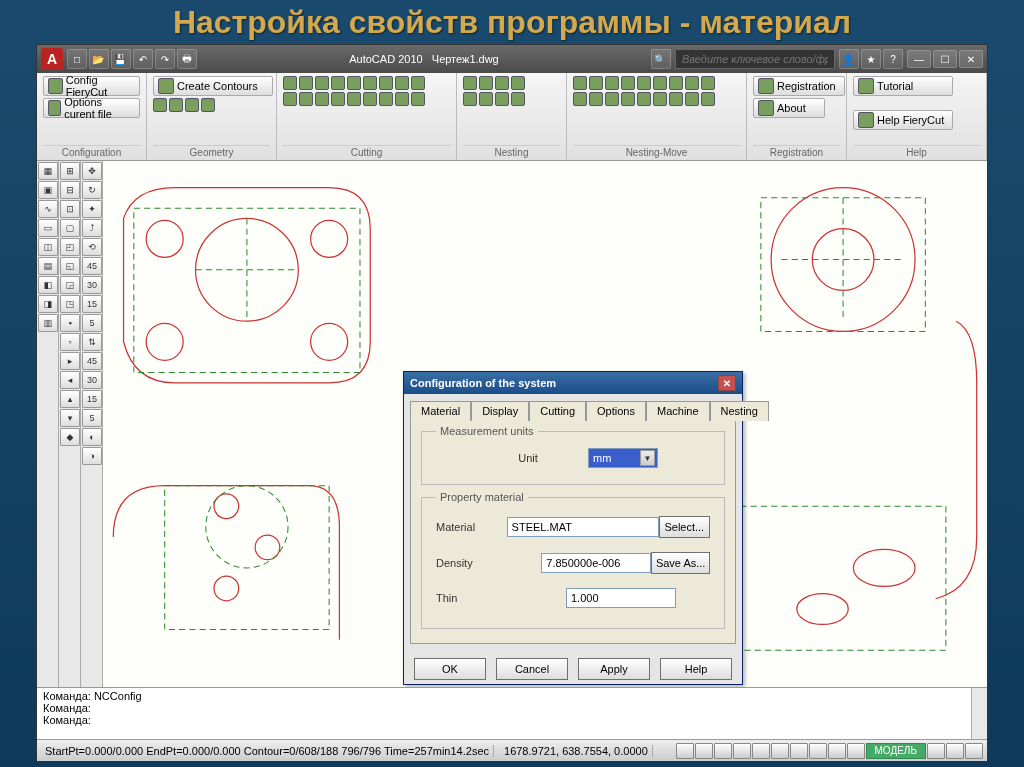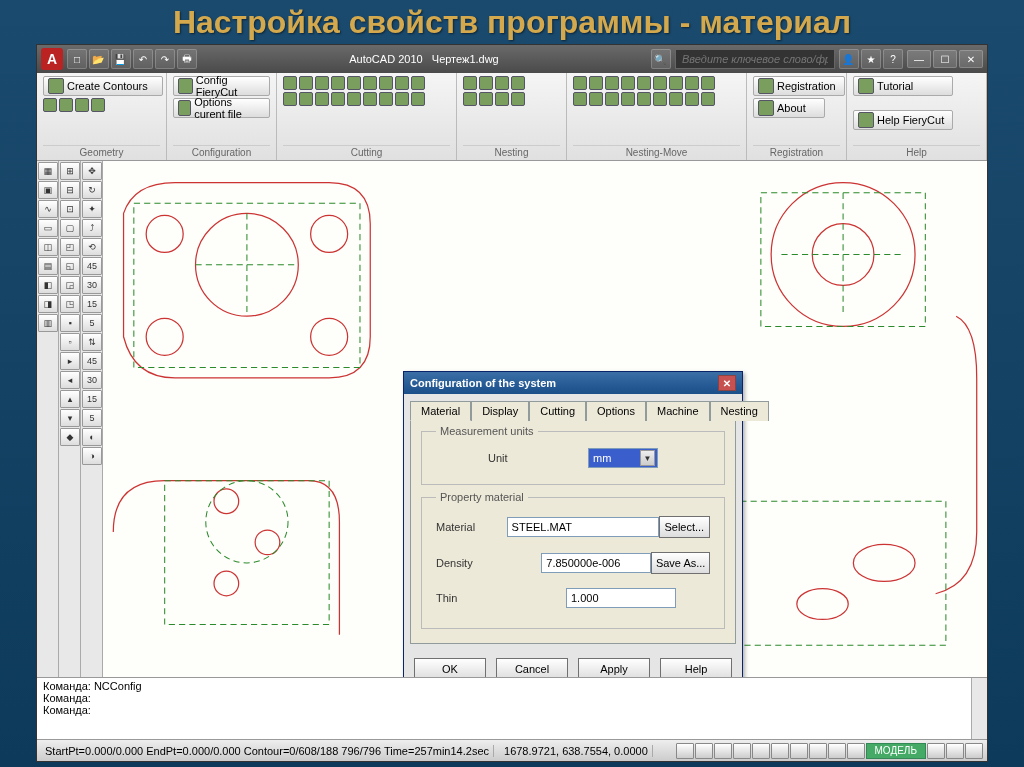--- a/index.html
+++ b/index.html
@@ -52,21 +52,21 @@
 .fieldset-label{position:relative;top:-19px;background:#ece9d8;padding:0 4px;display:inline-block;font-size:11px;color:#555;}
 .form-row{display:flex;align-items:center;margin-bottom:14px;}
 .form-label{width:100px;text-align:left;font-size:11px;color:#333;}
 .form-input{border:1px solid #7f9db9;background:#fff;height:20px;padding:0 4px;font-size:11px;}
 .combo{width:70px;background:#3a5fcd;color:#fff;border:1px solid #7f9db9;height:20px;display:flex;align-items:center;justify-content:space-between;padding:0 2px 0 4px;font-size:11px;}
 .combo-arrow{width:15px;height:16px;background:linear-gradient(180deg,#eee,#ccc);border:1px solid #999;display:flex;align-items:center;justify-content:center;font-size:8px;color:#333;}
 .dlg-btn{width:72px;height:22px;background:linear-gradient(180deg,#fff,#ddd);border:1px solid #707070;font-size:11px;}
 .dlg-buttons{display:flex;gap:10px;justify-content:center;padding:8px 0 4px;}
 
 
-.cmdline{height:62px;background:#fff;border-top:1px solid #999;padding:2px 6px;font-family:'Courier New',monospace;font-size:11px;overflow:hidden;position:relative;}
+.cmdline{height:52px;background:#fff;border-top:1px solid #999;padding:2px 6px;font-family:'Courier New',monospace;font-size:11px;overflow:hidden;position:relative;}
 .cmd-scroll{position:absolute;right:0;top:0;bottom:0;width:16px;background:#e8e8e8;border-left:1px solid #aaa;}
 
 
 .statusbar{height:22px;background:linear-gradient(180deg,#eee,#ccc);border-top:1px solid #999;display:flex;align-items:center;font-size:10px;padding:0 4px;gap:6px;}
 .status-seg{padding:0 4px;border-right:1px solid #aaa;}
 .status-btns{display:flex;gap:1px;margin-left:auto;}
 .sbtn{width:18px;height:16px;background:linear-gradient(180deg,#fff,#ccc);border:1px solid #888;border-radius:1px;}
 .model-btn{padding:0 8px;height:16px;background:#4a6;color:#fff;border:1px solid #385;font-size:10px;display:flex;align-items:center;}
 </style>
 </head>
@@ -98,47 +98,47 @@
     </div>
     <div class="win-btns">
       <div class="win-btn">—</div>
       <div class="win-btn">☐</div>
       <div class="win-btn">✕</div>
     </div>
   </div>
 
 
   <div class="ribbon">
+    <div class="ribbon-panel" style="width:110px">
+      <div class="panel-body" style="flex-direction:column;gap:2px">
+        <div class="rbtn" style="width:100%">
+            <span class="ricon"></span>
+            <span>Config FieryCut</span>
+          </div>
+        <div class="rbtn" style="width:100%">
+            <span class="ricon"></span>
+            <span>Options curent file</span>
+          </div>
+      </div>
+      <div class="panel-label">Configuration</div>
+    </div>
     <div class="ribbon-panel" style="width:130px">
       <div class="panel-body" style="flex-direction:column;gap:2px">
         <div class="rbtn" style="width:120px">
             <span class="ricon"></span>
             <span>Create Contours</span>
           </div>
         <div class="icon-row">
           <div class="ricon sm"></div>
           <div class="ricon sm"></div>
           <div class="ricon sm"></div>
           <div class="ricon sm"></div>
         </div>
       </div>
       <div class="panel-label">Geometry</div>
-    </div>
-    <div class="ribbon-panel" style="width:110px">
-      <div class="panel-body" style="flex-direction:column;gap:2px">
-        <div class="rbtn" style="width:100%">
-            <span class="ricon"></span>
-            <span>Config FieryCut</span>
-          </div>
-        <div class="rbtn" style="width:100%">
-            <span class="ricon"></span>
-            <span>Options curent file</span>
-          </div>
-      </div>
-      <div class="panel-label">Configuration</div>
     </div>
     <div class="ribbon-panel" style="width:180px">
       <div class="panel-body">
         <div class="icon-grid">
           <div class="icon-row">
               <div class="ricon sm"></div>
               <div class="ricon sm"></div>
               <div class="ricon sm"></div>
               <div class="ricon sm"></div>
               <div class="ricon sm"></div>
@@ -331,21 +331,21 @@
           <div class="dlg-tab">Display</div>
           <div class="dlg-tab">Cutting</div>
           <div class="dlg-tab">Options</div>
           <div class="dlg-tab">Machine</div>
           <div class="dlg-tab">Nesting</div>
         </div>
         <div class="dlg-body">
           <div class="fieldset">
             <span class="fieldset-label">Measurement units</span>
             <div class="form-row" style="margin-top:-8px;margin-bottom:0;justify-content:center">
-              <div class="form-label" style="text-align:left;padding-right:20px">Unit</div>
+              <div class="form-label" style="text-align:center;padding-right:20px">Unit</div>
               <div class="combo">
                 <span>mm</span>
                 <div class="combo-arrow">▼</div>
               </div>
             </div>
           </div>
           <div class="fieldset" style="margin-bottom:4px">
             <span class="fieldset-label">Property material</span>
             <div style="margin-top:-6px">
               <div class="form-row">

